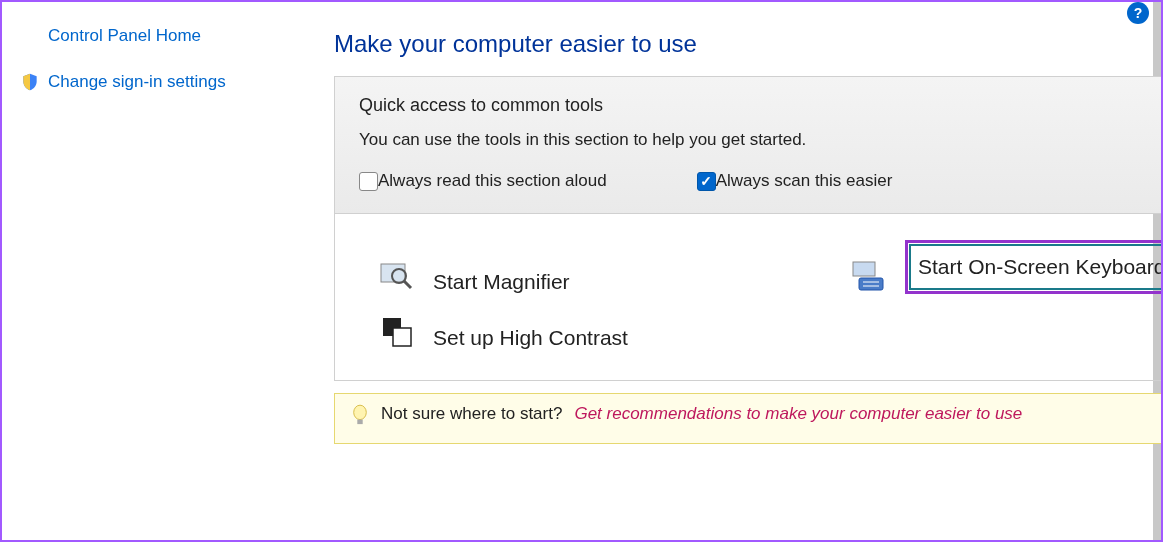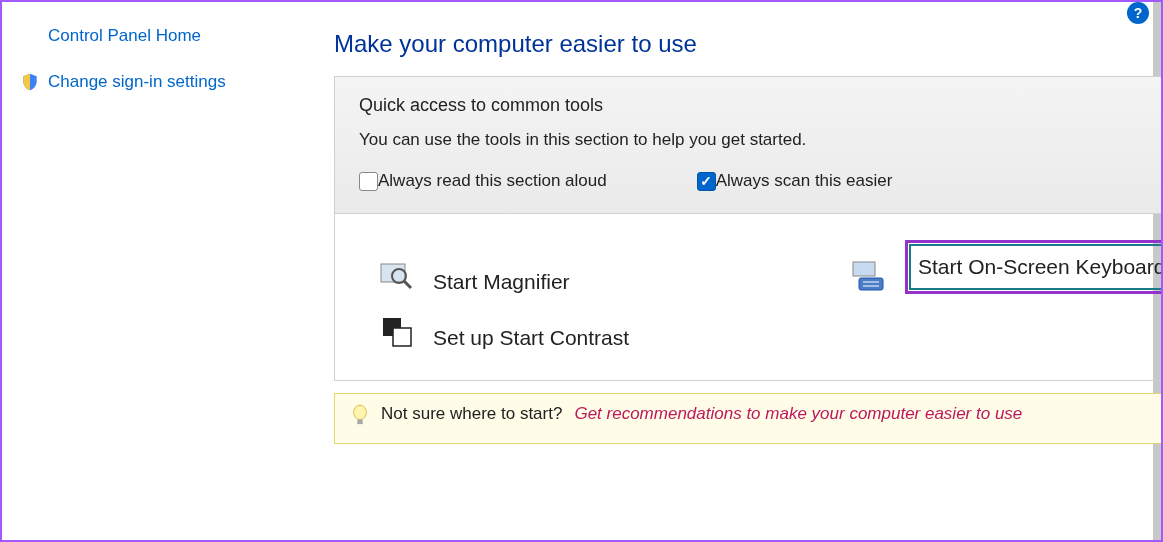--- a/index.html
+++ b/index.html
@@ -235,21 +235,21 @@
         <span class="tool-label tool-highlight">Start On-Screen Keyboard</span>
       </div>
 
       <div class="tool-item">
         <span class="tool-icon">
           <svg viewBox="0 0 36 36" width="36" height="36">
             <rect x="4" y="4" width="18" height="18" fill="#222"></rect>
             <rect x="14" y="14" width="18" height="18" fill="#fff" stroke="#222" stroke-width="1.5"></rect>
           </svg>
         </span>
-        <span class="tool-label">Set up Start Contrast</span>
+        <span class="tool-label">Set up High Contrast</span>
       </div>
     </div>
   </div>
 
   <div class="recommendation-bar">
     <span>
       <svg viewBox="0 0 20 26" width="18" height="24">
         <ellipse cx="10" cy="9" rx="7" ry="8" fill="#fff4b0" stroke="#d4b840"></ellipse>
         <rect x="7" y="17" width="6" height="5" fill="#aaa"></rect>
       </svg>

